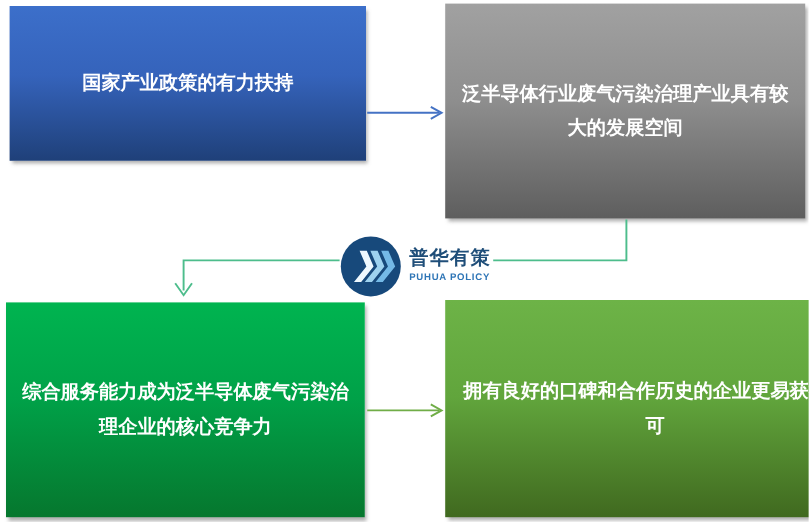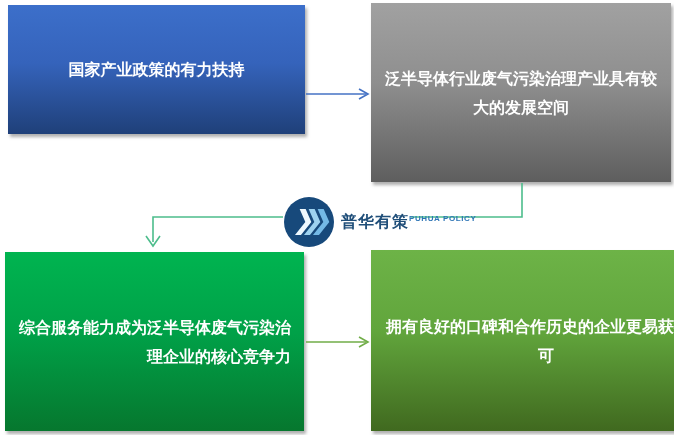--- a/index.html
+++ b/index.html
@@ -29,21 +29,20 @@
     left: 8px; top: 5px; width: 297px; height: 129px;
     background: linear-gradient(180deg, #3c6fca 0%, #3563bb 45%, #1f4079 100%);
   }
   .box-gray {
     left: 371px; top: 3px; width: 300px; height: 179px;
     background: linear-gradient(180deg, #a1a1a1 0%, #8e8e8e 45%, #5e5e5e 100%);
   }
   .box-green {
     left: 5px; top: 252px; width: 299px; height: 179px;
     background: linear-gradient(180deg, #00b450 0%, #00a148 45%, #06772e 100%);
-    text-align: right;
   }
   .box-olive {
     left: 371px; top: 250px; width: 350px; height: 181px;
     background: linear-gradient(180deg, #6db347 0%, #61a53c 45%, #40691f 100%);
   }
   .connectors {
     position: absolute;
     left: 0; top: 0;
     width: 674px; height: 435px;
     pointer-events: none;
@@ -52,21 +51,21 @@
   .logo {
     position: absolute;
     left: 283px; top: 194px;
     width: 128px; height: 55px;
     background: #ffffff;
     display: flex;
     align-items: center;
     z-index: 2;
   }
   .logo-mark { width: 52px; height: 52px; flex: 0 0 auto; }
-  .logo-text { margin-left: 6px; display: flex; flex-direction: row; justify-content: center; }
+  .logo-text { margin-left: 6px; display: flex; flex-direction: column; justify-content: center; }
   .logo-cn {
     color: #1f4e79;
     font-size: 16px;
     font-weight: bold;
     letter-spacing: 1px;
     line-height: 18px;
     white-space: nowrap;
   }
   .logo-en {
     color: #2e75b6;

